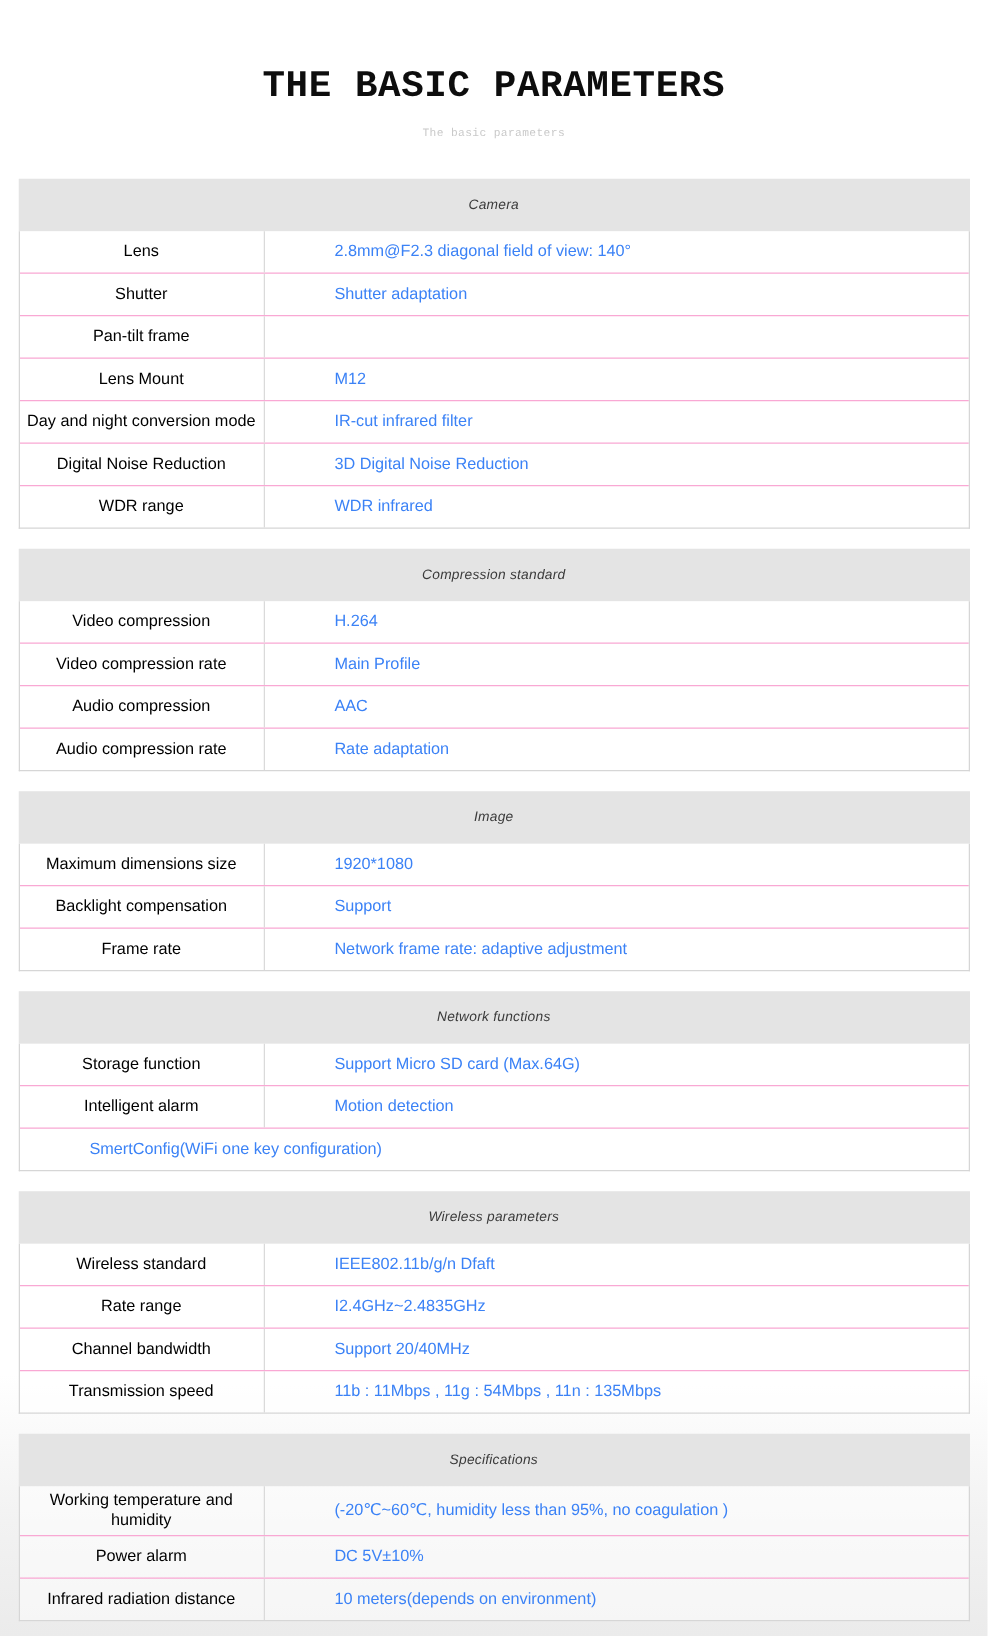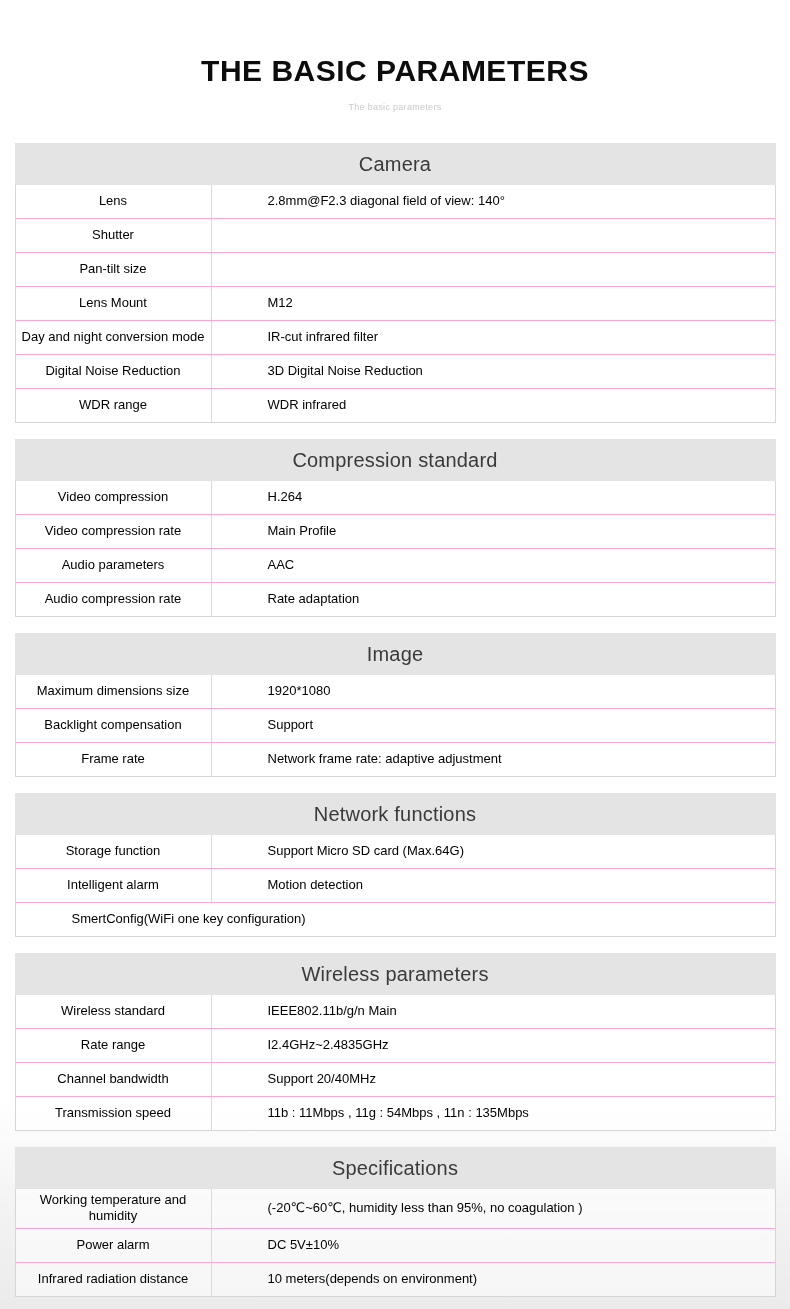--- a/index.html
+++ b/index.html
@@ -3,73 +3,74 @@
 <meta charset="utf-8">
 <style>
   html,body{margin:0;padding:0;}
   body{
     width:790px;height:1309px;
     font-family:"Liberation Sans","DejaVu Sans",sans-serif;
     background:linear-gradient(180deg,#ffffff 0%,#ffffff 84%,#f2f2f2 93%,#ebebeb 100%);
     -webkit-font-smoothing:antialiased;
   }
   .masthead{
-    height:143px;box-sizing:border-box;padding-top:54px;text-align:center;
+    height:143px;box-sizing:border-box;padding-top:54px;text-align:center;font-family:Liberation Mono, monospace;
   }
   .page-title{
     margin:0;font-size:30px;font-weight:bold;color:#0d0d0d;letter-spacing:0.5px;
     line-height:1.1;
   }
   .page-subtitle{
     margin:15px 0 0 0;font-size:9px;color:#c9c9c9;letter-spacing:0.3px;
   }
   .section{
     width:761px;margin:0 auto 16px auto;
   }
   .section-header{
     background:#e4e4e4;height:42px;display:flex;align-items:center;justify-content:center;
-    font-size:20px;color:#3a3a3a;letter-spacing:0.2px;
+    font-size:11px;color:#3a3a3a;letter-spacing:0.2px;font-style:italic;
   }
   .rows{
     border:1px solid #d6d6d6;border-top:none;background:rgba(255,255,255,0.55);
   }
   .row{display:flex;min-height:33px;}
   .row + .row{border-top:1px solid #f9a8d4;}
   .cell-label{
     width:196px;box-sizing:border-box;flex:0 0 196px;
     border-right:1px solid #dadada;
     display:flex;align-items:center;justify-content:center;text-align:center;
     font-size:13px;color:#000000;line-height:1.25;padding:3px 4px;
   }
   .cell-value{
     flex:1;display:flex;align-items:center;
-    font-size:13px;color:#000000;line-height:1.3;
+    font-size:13px;color:#3b82f6;line-height:1.3;
     padding:3px 14px 3px 56px;
   }
 </style>
 </head>
 <body>
 
 <div class="masthead">
   <h1 class="page-title">THE BASIC PARAMETERS</h1>
   <p class="page-subtitle">The basic parameters</p>
 </div>
 
 <div class="section">
   <div class="section-header">Camera</div>
   <div class="rows">
     <div class="row">
       <div class="cell-label">Lens</div>
       <div class="cell-value">2.8mm@F2.3 diagonal field of view: 140°</div>
     </div>
     <div class="row">
       <div class="cell-label">Shutter</div>
+      <div class="cell-value">Shutter adaptation</div>
     </div>
     <div class="row">
-      <div class="cell-label">Pan-tilt size</div>
+      <div class="cell-label">Pan-tilt frame</div>
     </div>
     <div class="row">
       <div class="cell-label">Lens Mount</div>
       <div class="cell-value">M12</div>
     </div>
     <div class="row">
       <div class="cell-label">Day and night conversion mode</div>
       <div class="cell-value">IR-cut infrared filter</div>
     </div>
     <div class="row">
@@ -88,21 +89,21 @@
   <div class="rows">
     <div class="row">
       <div class="cell-label">Video compression</div>
       <div class="cell-value">H.264</div>
     </div>
     <div class="row">
       <div class="cell-label">Video compression rate</div>
       <div class="cell-value">Main Profile</div>
     </div>
     <div class="row">
-      <div class="cell-label">Audio parameters</div>
+      <div class="cell-label">Audio compression</div>
       <div class="cell-value">AAC</div>
     </div>
     <div class="row">
       <div class="cell-label">Audio compression rate</div>
       <div class="cell-value">Rate adaptation</div>
     </div>
   </div>
 </div>
 
 <div class="section">
@@ -138,21 +139,21 @@
       <div class="cell-value">SmertConfig(WiFi one key configuration)</div>
     </div>
   </div>
 </div>
 
 <div class="section">
   <div class="section-header">Wireless parameters</div>
   <div class="rows">
     <div class="row">
       <div class="cell-label">Wireless standard</div>
-      <div class="cell-value">IEEE802.11b/g/n Main</div>
+      <div class="cell-value">IEEE802.11b/g/n Dfaft</div>
     </div>
     <div class="row">
       <div class="cell-label">Rate range</div>
       <div class="cell-value">I2.4GHz~2.4835GHz</div>
     </div>
     <div class="row">
       <div class="cell-label">Channel bandwidth</div>
       <div class="cell-value">Support 20/40MHz</div>
     </div>
     <div class="row">

